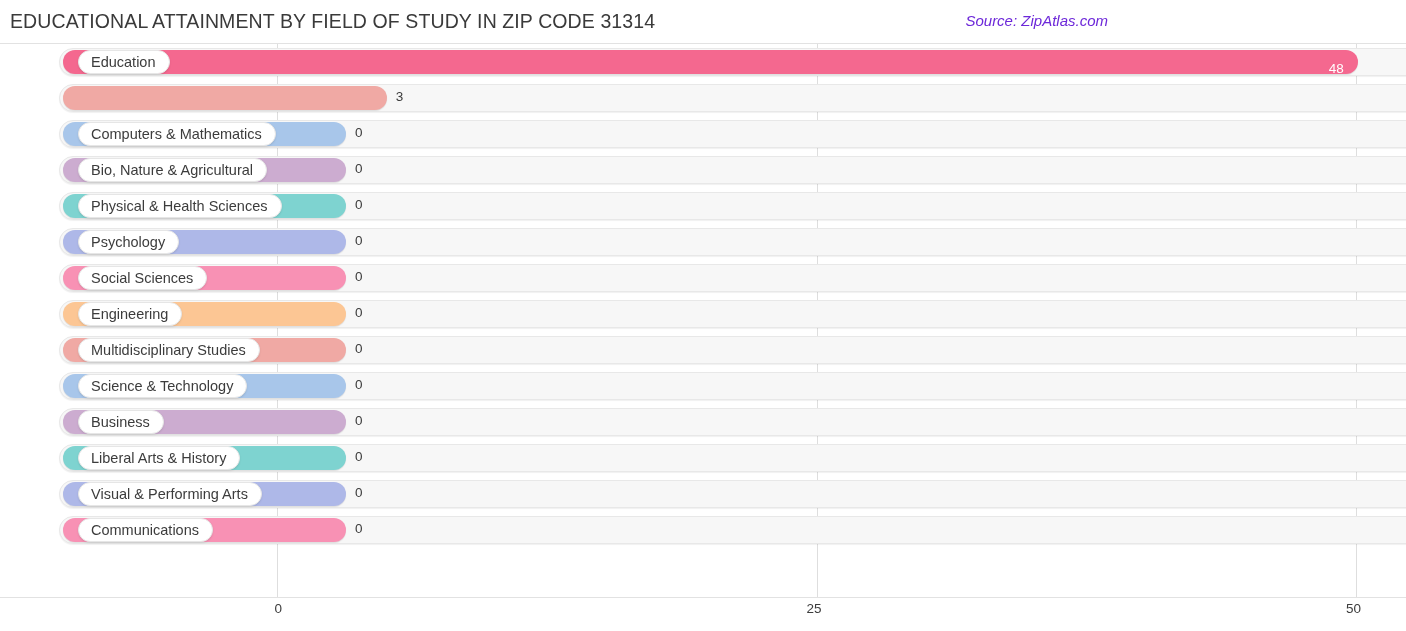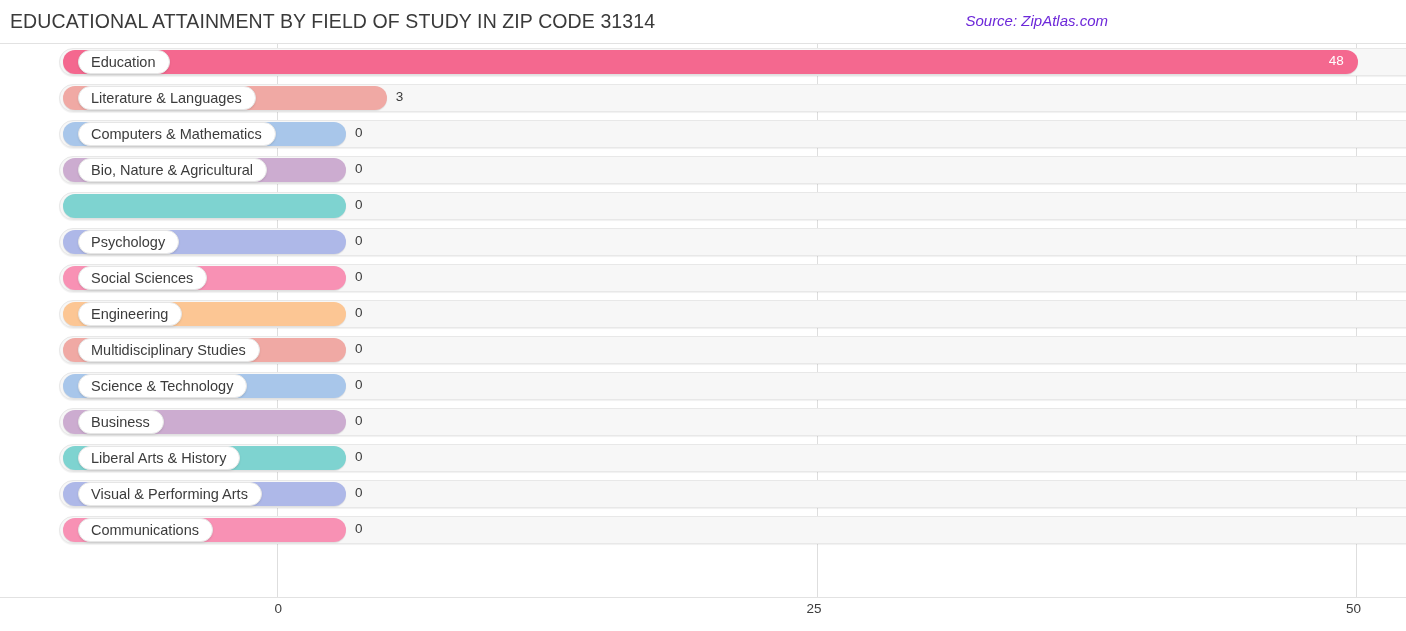--- a/index.html
+++ b/index.html
@@ -167,28 +167,25 @@
         <div class="gridline" style="left: 816.5px;"></div>
         <div class="gridline" style="left: 1356px;"></div>
       </div>
     <div id="rows">
         <div class="row">
           <div class="track"></div>
           <div class="bar" style="width: 1294.84px; background: rgb(244, 104, 143);"></div>
           <div class="pill">
             <span class="pill-label">Education</span>
           </div>
-          <div class="value-in" style="left: 1268.84px; width: 30px;">48</div>
+          <div class="value-in" style="left: 1268.84px; width: 30px; margin-top: 8px;">48</div>
         </div>
         <div class="row">
           <div class="track"></div>
           <div class="bar" style="width: 323.74px; background: rgb(240, 169, 164);"></div>
-          <div class="pill">
-            <span class="pill-label">Literature &amp; Languages</span>
-          </div>
           <div class="value-out" style="left: 350.74px;">3</div>
         </div>
         <div class="row">
           <div class="track"></div>
           <div class="bar" style="width: 283px; background: rgb(168, 198, 234);"></div>
           <div class="pill">
             <span class="pill-label">Computers &amp; Mathematics</span>
           </div>
           <div class="value-out" style="left: 310px;">0</div>
         </div>
@@ -196,20 +193,23 @@
           <div class="track"></div>
           <div class="bar" style="width: 283px; background: rgb(204, 172, 208);"></div>
           <div class="pill">
             <span class="pill-label">Bio, Nature &amp; Agricultural</span>
           </div>
           <div class="value-out" style="left: 310px;">0</div>
         </div>
         <div class="row">
           <div class="track"></div>
           <div class="bar" style="width: 283px; background: rgb(126, 211, 208);"></div>
+          <div class="pill">
+            <span class="pill-label">Physical &amp; Health Sciences</span>
+          </div>
           <div class="value-out" style="left: 310px;">0</div>
         </div>
         <div class="row">
           <div class="track"></div>
           <div class="bar" style="width: 283px; background: rgb(174, 184, 232);"></div>
           <div class="pill">
             <span class="pill-label">Psychology</span>
           </div>
           <div class="value-out" style="left: 310px;">0</div>
         </div>

